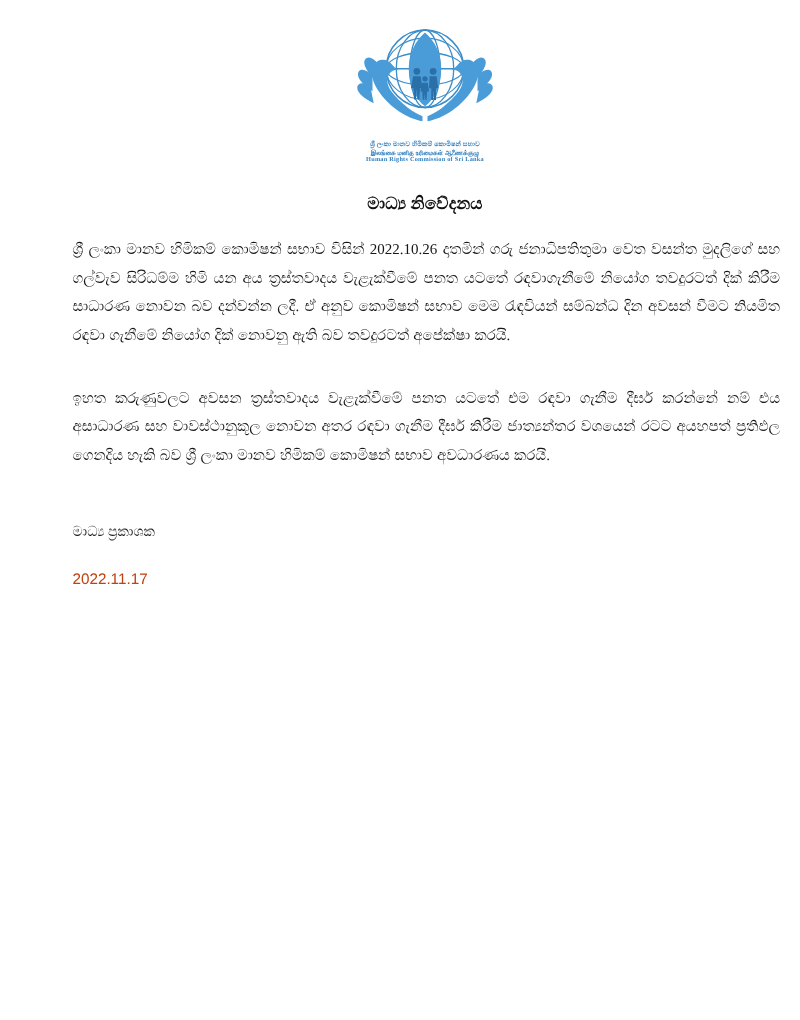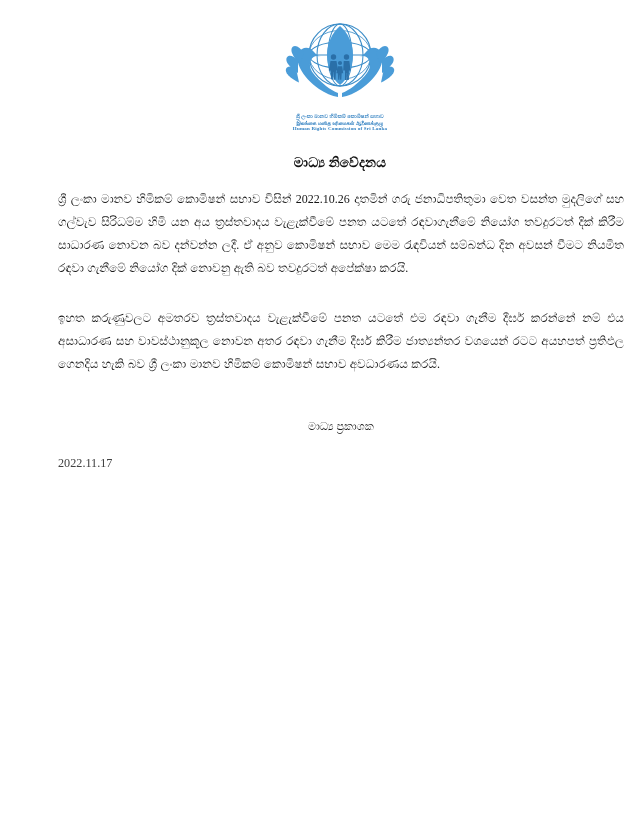--- a/index.html
+++ b/index.html
@@ -99,27 +99,27 @@
     margin-top: 27px;
   }
 
   
   .signature {
     margin-top: 41px;
     font-size: 11.2px;
     line-height: 1.75;
     color: #161616;
   }
-  .sig-line { display: block; text-align: center; }
+  .sig-line { display: block; }
 
   .date-line {
     margin-top: 19px;
     font-size: 12.2px;
-    color: #404040;
-    font-family: Liberation Serif, serif;
+    color: #c2410c;
+    font-family: Liberation Sans, sans-serif;
   }
 </style>
 </head>
 <body>
 
 <div class="page">
 
   <div class="letterhead">
 
     <svg class="emblem" viewBox="0 0 268 184" aria-hidden="true">
@@ -194,21 +194,21 @@
       <div class="cap-en">Human Rights Commission of Sri Lanka</div>
     </div>
   </div>
 
   <div class="doc-title">මාධ්‍ය නිවේදනය</div>
 
   <div class="body-block">
 
     <p class="para first">ශ්‍රී ලංකා මානව හිමිකම් කොමිෂන් සභාව විසින් 2022.10.26  දාතමින් ගරු ජනාධිපතිතුමා වෙත වසන්ත මුදලිගේ සහ ගල්වැව සිරිධම්ම හිමි යන අය  ත්‍රස්තවාදය වැළැක්වීමේ පනත යටතේ රඳවාගැනීමේ නියෝග තවදුරටත් දික් කිරීම සාධාරණ නොවන බව දන්වන්න ලදී.  ඒ අනුව කොමිෂන් සභාව මෙම රැඳවියන් සම්බන්ධ දින අවසන් වීමට නියමිත රඳවා ගැනීමේ නියෝග දික් නොවනු ඇති බව තවදුරටත් අපේක්ෂා කරයි.</p>
 
-    <p class="para second">ඉහත කරුණුවලට අමතරව ත්‍රස්තවාදය වැළැක්වීමේ පනත යටතේ එම රඳවා ගැනීම දීර්ඝ කරන්නේ නම් එය  අසාධාරණ සහ  වාවස්ථානුකූල නොවන අතර රඳවා ගැනීම දීර්ඝ කිරීම ජාත්‍යන්තර වශයෙන් රටට අයහපත් ප්‍රතිඵල ගෙනදිය හැකි බව ශ්‍රී ලංකා මානව හිමිකම් කොමිෂන් සභාව අවධාරණය කරයි.</p>
+    <p class="para second">ඉහත කරුණුවලට අවසන ත්‍රස්තවාදය වැළැක්වීමේ පනත යටතේ එම රඳවා ගැනීම දීර්ඝ කරන්නේ නම් එය  අසාධාරණ සහ  වාවස්ථානුකූල නොවන අතර රඳවා ගැනීම දීර්ඝ කිරීම ජාත්‍යන්තර වශයෙන් රටට අයහපත් ප්‍රතිඵල ගෙනදිය හැකි බව ශ්‍රී ලංකා මානව හිමිකම් කොමිෂන් සභාව අවධාරණය කරයි.</p>
 
     <div class="signature">
       <span class="sig-line">මාධ්‍ය ප්‍රකාශක</span>
     </div>
 
     <div class="date-line">2022.11.17</div>
   </div>
 
 </div>
 

